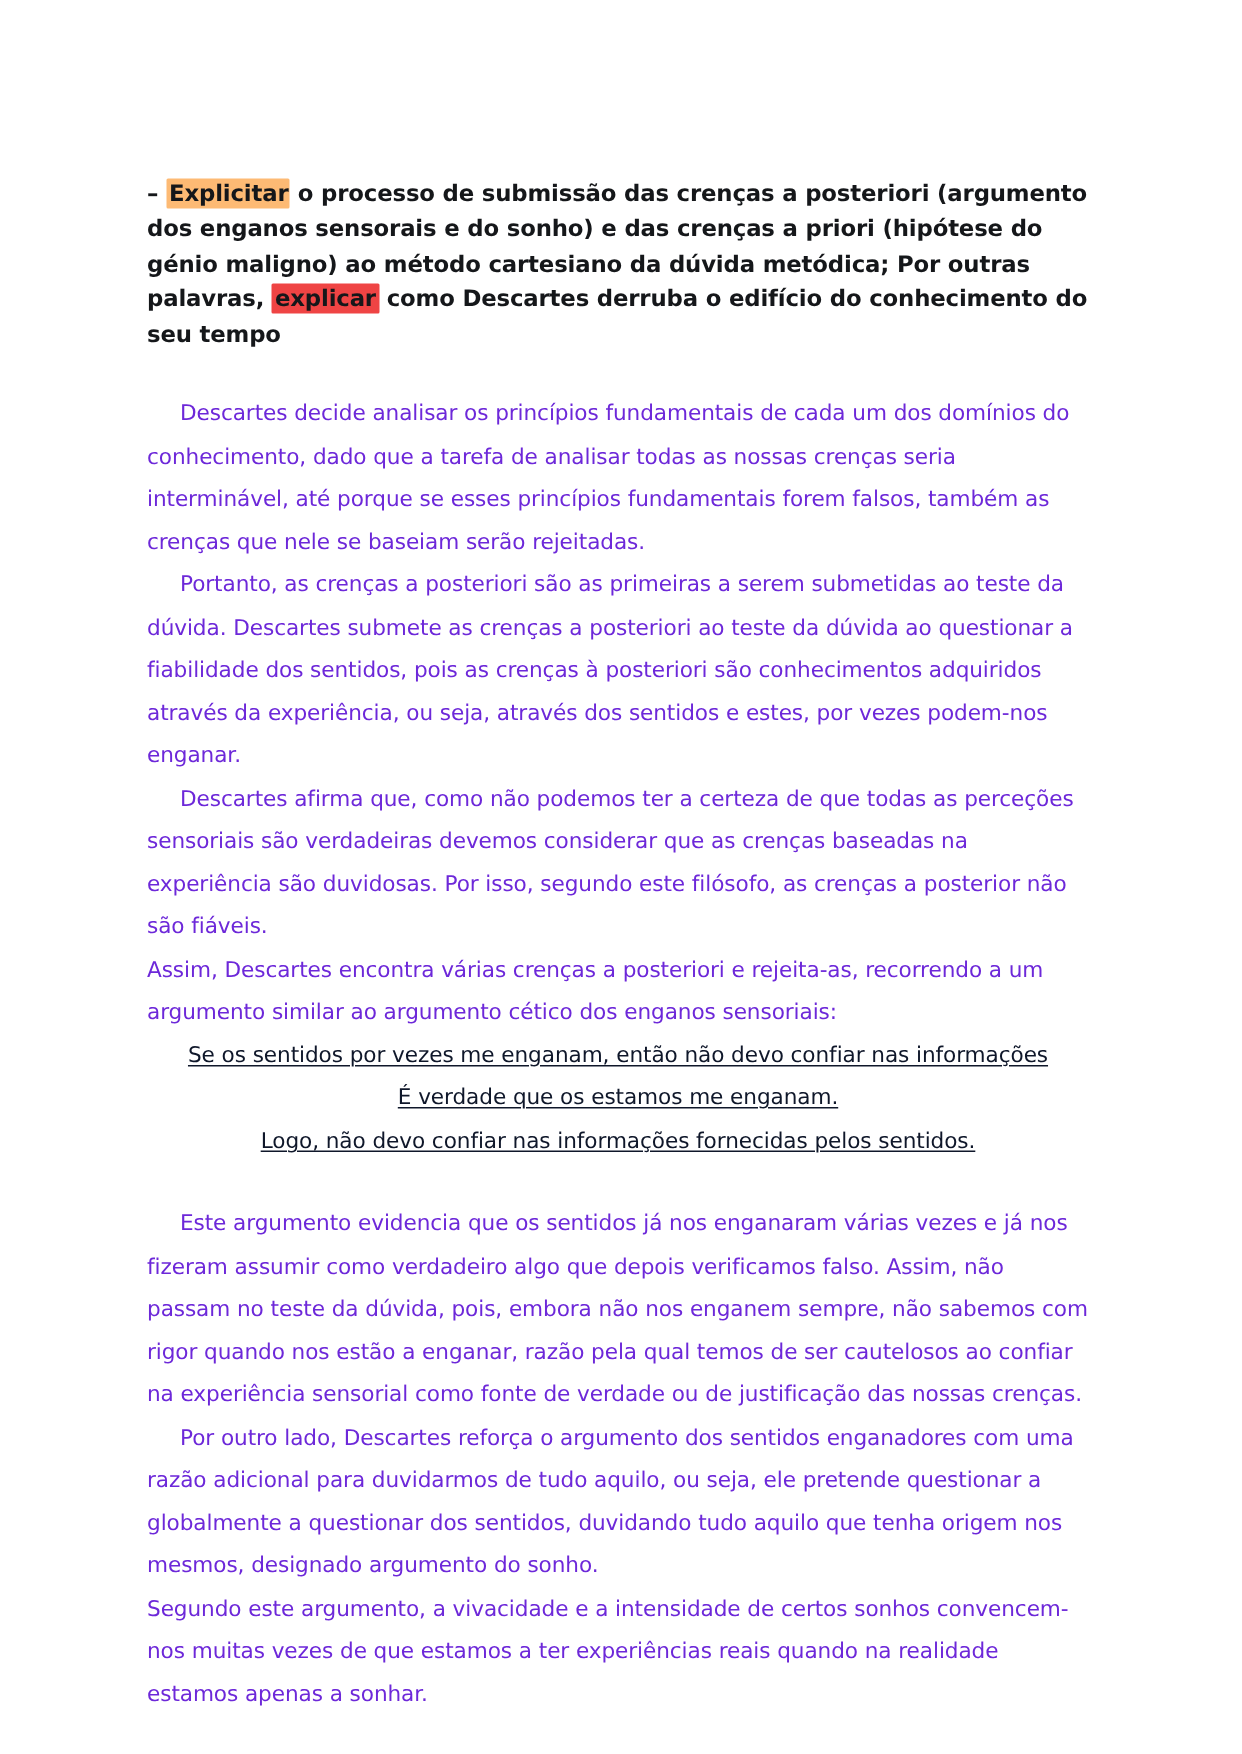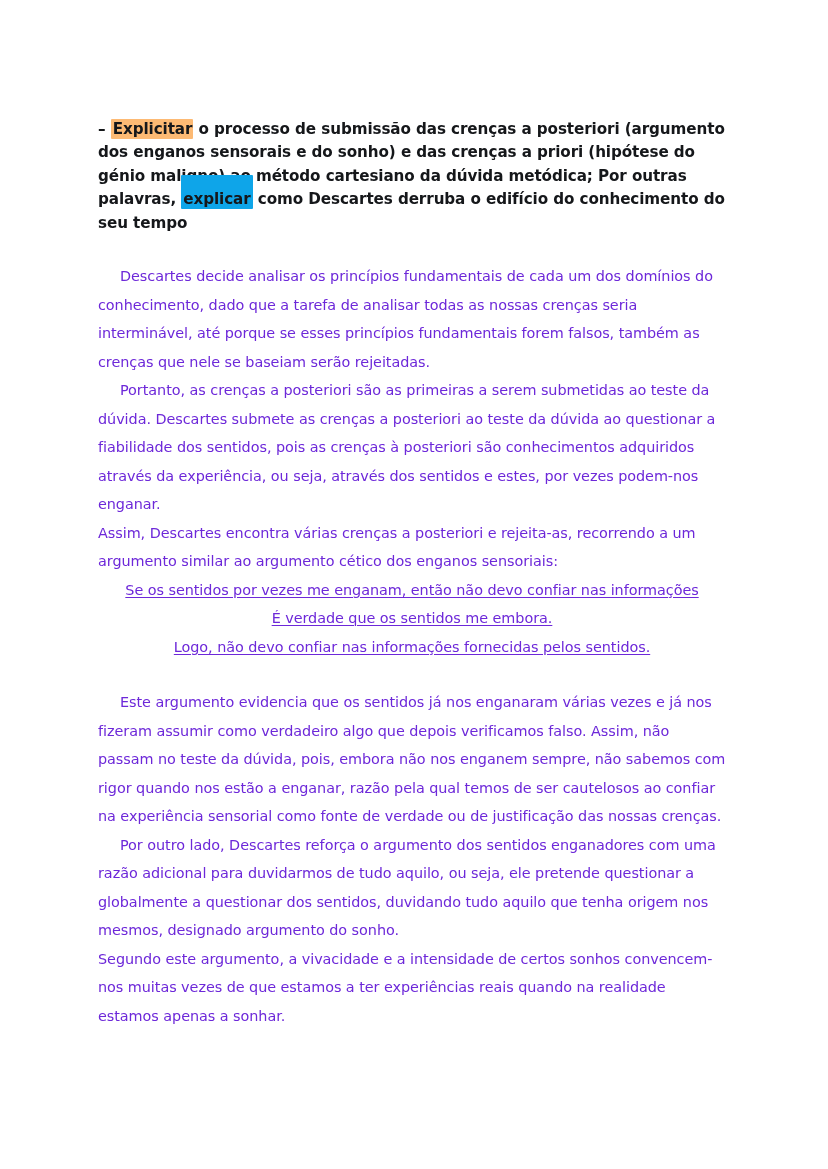--- a/index.html
+++ b/index.html
@@ -43,22 +43,22 @@
     text-align: left;
   }
 
   .hl-pink {
     background-color: #fdba74;
     padding: 1px 1px 1px 2px;
     border-radius: 1px;
   }
 
   .hl-purple {
-    background-color: #0ea5e9;
-    padding: 15px 2px 1px 2px;
+    background-color: #ef4444;
+    padding: 1px 2px 1px 2px;
     border-radius: 1px;
   }
 
   
   .body-block {
     margin-top: 27px;
   }
 
   .para {
     font-family: "DejaVu Sans", "Liberation Sans", sans-serif;
@@ -78,21 +78,21 @@
   
   .syllogism {
     margin: 0;
   }
 
   .syl-line {
     font-family: "DejaVu Sans", "Liberation Sans", sans-serif;
     font-weight: 400;
     font-size: 14.4px;
     line-height: 28.5px;
-    color: #6d28d9;
+    color: #0f172a;
     text-align: center;
     margin: 0;
     letter-spacing: -0.05px;
   }
 
   .syl-line > span {
     text-decoration: underline;
     text-underline-offset: 2px;
     text-decoration-thickness: 1px;
   }
@@ -106,26 +106,27 @@
 <body>
 
 <div class="page">
   <div class="content">
 
     <p class="prompt"><span>– </span><span class="hl-pink">Explicitar</span><span> o processo de submissão das crenças a posteriori (argumento dos enganos sensorais e do sonho) e das crenças a priori (hipótese do génio maligno) ao método cartesiano da dúvida metódica; Por outras palavras, </span><span class="hl-purple">explicar</span><span> como Descartes derruba o edifício do conhecimento do seu tempo</span></p>
 
     <div class="body-block">
       <p class="para indent">Descartes decide analisar os princípios fundamentais de cada um dos domínios do conhecimento, dado que a tarefa de analisar todas as nossas crenças seria interminável, até porque se esses princípios fundamentais forem falsos, também as crenças que nele se baseiam serão rejeitadas.</p>
       <p class="para indent">Portanto, as crenças a posteriori são as primeiras a serem submetidas ao teste da dúvida. Descartes submete as crenças a posteriori ao teste da dúvida ao questionar a fiabilidade dos sentidos, pois as crenças à posteriori são conhecimentos adquiridos através da experiência, ou seja, através dos sentidos e estes, por vezes podem-nos enganar.</p>
+      <p class="para indent">Descartes afirma que, como não podemos ter a certeza de que todas as perceções sensoriais são verdadeiras devemos considerar que as crenças baseadas na experiência são duvidosas. Por isso, segundo este filósofo, as crenças a posterior não são fiáveis.</p>
       <p class="para">Assim, Descartes encontra várias crenças a posteriori e rejeita-as, recorrendo a um argumento similar ao argumento cético dos enganos sensoriais:</p>
     </div>
 
     <div class="syllogism">
       <p class="syl-line"><span>Se os sentidos por vezes me enganam, então não devo confiar nas informações</span></p>
-      <p class="syl-line"><span>É verdade que os sentidos me embora.</span></p>
+      <p class="syl-line"><span>É verdade que os estamos me enganam.</span></p>
       <p class="syl-line"><span>Logo, não devo confiar nas informações fornecidas pelos sentidos.</span></p>
     </div>
 
     <div class="gap-after-syllogism"></div>
 
     <div class="body-block-after">
       <p class="para indent">Este argumento evidencia que os sentidos já nos enganaram várias vezes e já nos fizeram assumir como verdadeiro algo que depois verificamos falso. Assim, não passam no teste da dúvida, pois, embora não nos enganem sempre, não sabemos com rigor quando nos estão a enganar, razão pela qual temos de ser cautelosos ao confiar na experiência sensorial como fonte de verdade ou de justificação das nossas crenças.</p>
       <p class="para indent">Por outro lado, Descartes reforça o argumento dos sentidos enganadores com uma razão adicional para duvidarmos de tudo aquilo, ou seja, ele pretende questionar a globalmente a questionar dos sentidos, duvidando tudo aquilo que tenha origem nos mesmos, designado argumento do sonho.</p>
       <p class="para">Segundo este argumento, a vivacidade e a intensidade de certos sonhos convencem-nos muitas vezes de que estamos a ter experiências reais quando na realidade estamos apenas a sonhar.</p>
     </div>

